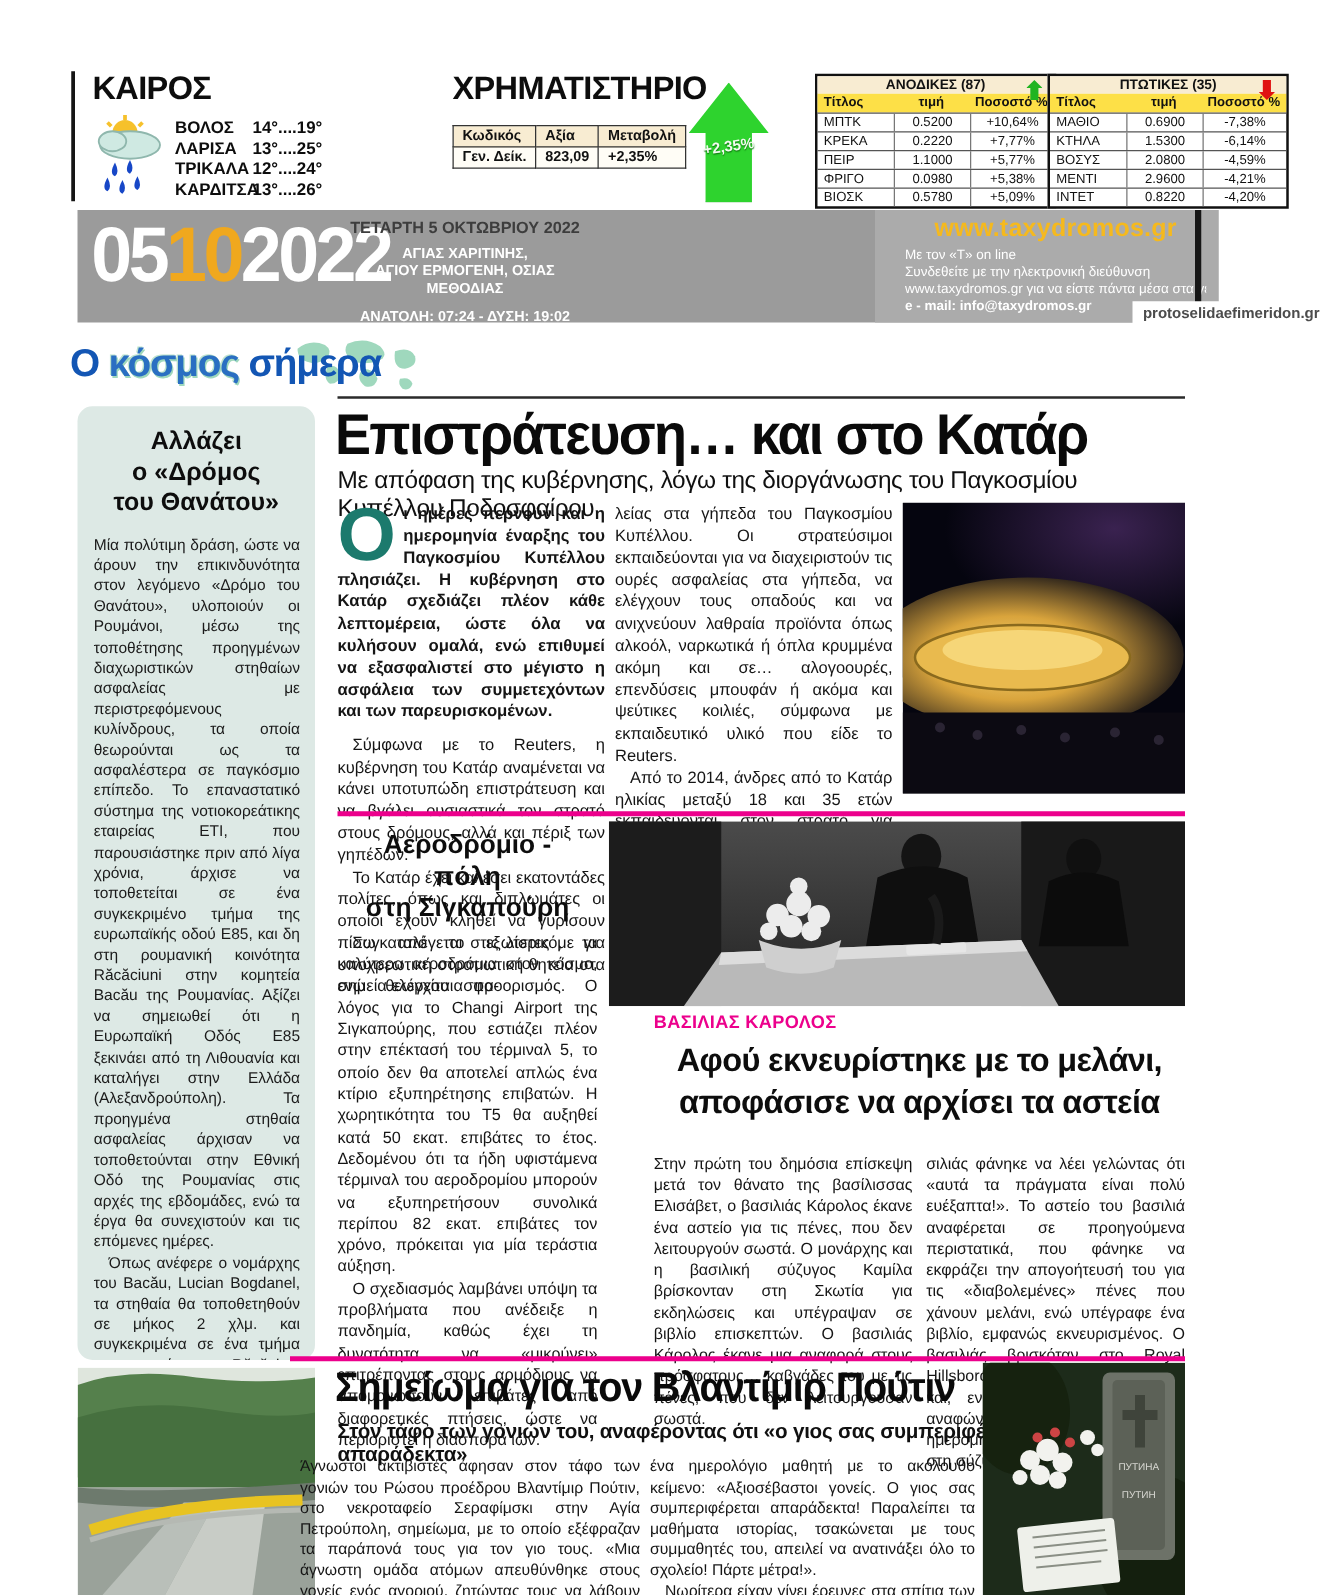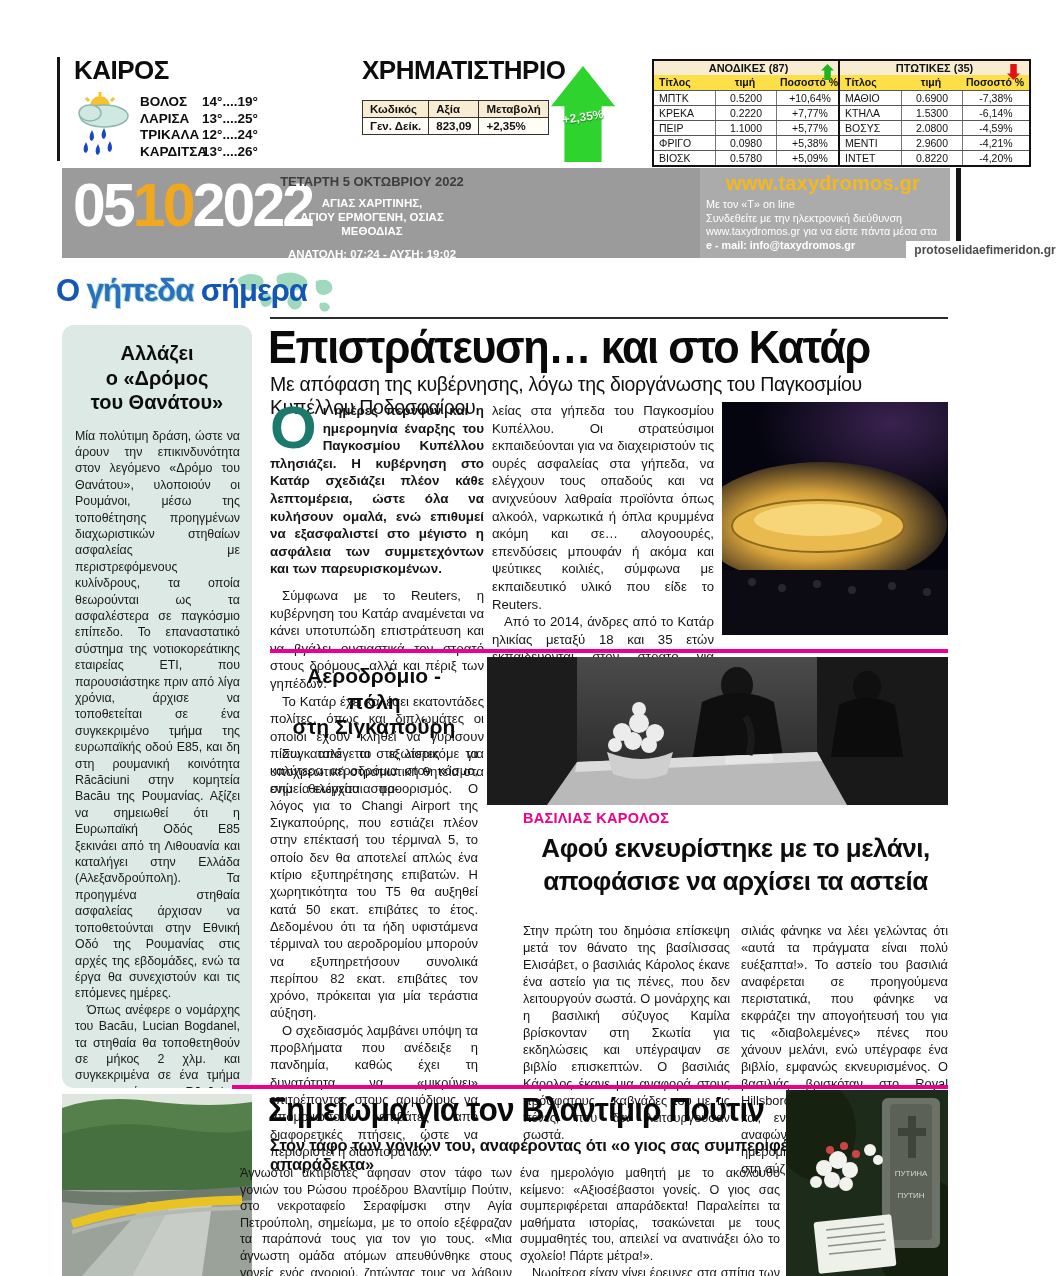--- a/index.html
+++ b/index.html
@@ -48,22 +48,22 @@
   .d-white{color:#ffffff;} .d-orange{color:#f0a81e;}
   #calendar{left:272px;top:174px;width:200px;text-align:center;}
   #cal-day{font-size:13px;font-weight:800;color:#3d3d3d;margin-bottom:7px;}
   .cal-line{font-size:11.5px;font-weight:700;color:#ffffff;line-height:14px;}
   .cal-gap{margin-top:9px;}
   #logo-block{left:478px;top:174px;width:218px;text-align:center;}
   #logo{font-size:33px;font-weight:800;color:#ffffff;letter-spacing:-0.5px;
         transform:scaleX(.95);transform-origin:center top;white-space:nowrap;}
   #slogan{margin-top:11px;font-size:19px;font-weight:800;color:#f0a81e;letter-spacing:-0.5px;
           transform:scaleX(.95);transform-origin:center top;white-space:nowrap;}
-  #contact{left:700px;top:168px;width:250px;height:90px;background:#ababab;
-           box-sizing:border-box;padding:4px 10px 0 6px;}
+  #contact{left:700px;top:168px;width:275px;height:90px;background:#ababab;
+           box-sizing:border-box;padding:4px 10px 0 24px;}
   #site{font-size:20px;font-weight:800;color:#f5b91e;text-align:center;letter-spacing:0.2px;margin-bottom:3px;}
   .ct-line{font-size:10.8px;color:#ffffff;line-height:13.5px;white-space:nowrap;overflow:hidden;}
   .ct-bold{font-weight:700;}
   #mast-rightbar{left:956px;top:168px;width:5px;height:90px;background:#161616;}
   #watermark{left:906px;top:241px;width:158px;height:18px;background:#ffffff;color:#4c4c4c;
              font-weight:700;font-size:12px;text-align:center;line-height:18px;}
 
   
   #world-map{left:232px;top:271px;width:104px;height:46px;}
   #world-title{left:56px;top:273px;font-size:31px;font-weight:800;letter-spacing:-1px;white-space:nowrap;}
@@ -290,21 +290,21 @@
         <path d="M30 22 q8 -2 10 6 q0 8 -8 8 q-6 -4 -2 -14z"></path>
         <path d="M46 4 q14 -6 26 2 q8 8 -2 12 q-14 4 -22 -2 q-6 -6 -2 -12z"></path>
         <path d="M58 24 q10 0 12 8 q-2 8 -10 6 q-8 -6 -2 -14z"></path>
         <path d="M84 10 q12 -4 16 4 q2 8 -8 10 q-10 0 -8 -14z"></path>
         <path d="M88 32 q8 -2 10 4 q-2 6 -8 4 q-4 -4 -2 -8z"></path>
       </g>
     </svg>
   </div>
   <div class="abs" id="world-title">
     <span class="wt-blue">Ο</span>
-    <span class="wt-mid">γήπεδα</span>
+    <span class="wt-mid">κόσμος</span>
     <span class="wt-blue">σήμερα</span>
   </div>
   <div class="abs" id="toprule"></div>
 
   <div class="abs" id="sidebar">
     <div id="sidebar-title">
       <div>Αλλάζει</div>
       <div>ο «Δρόμος</div>
       <div>του Θανάτου»</div>
     </div>

